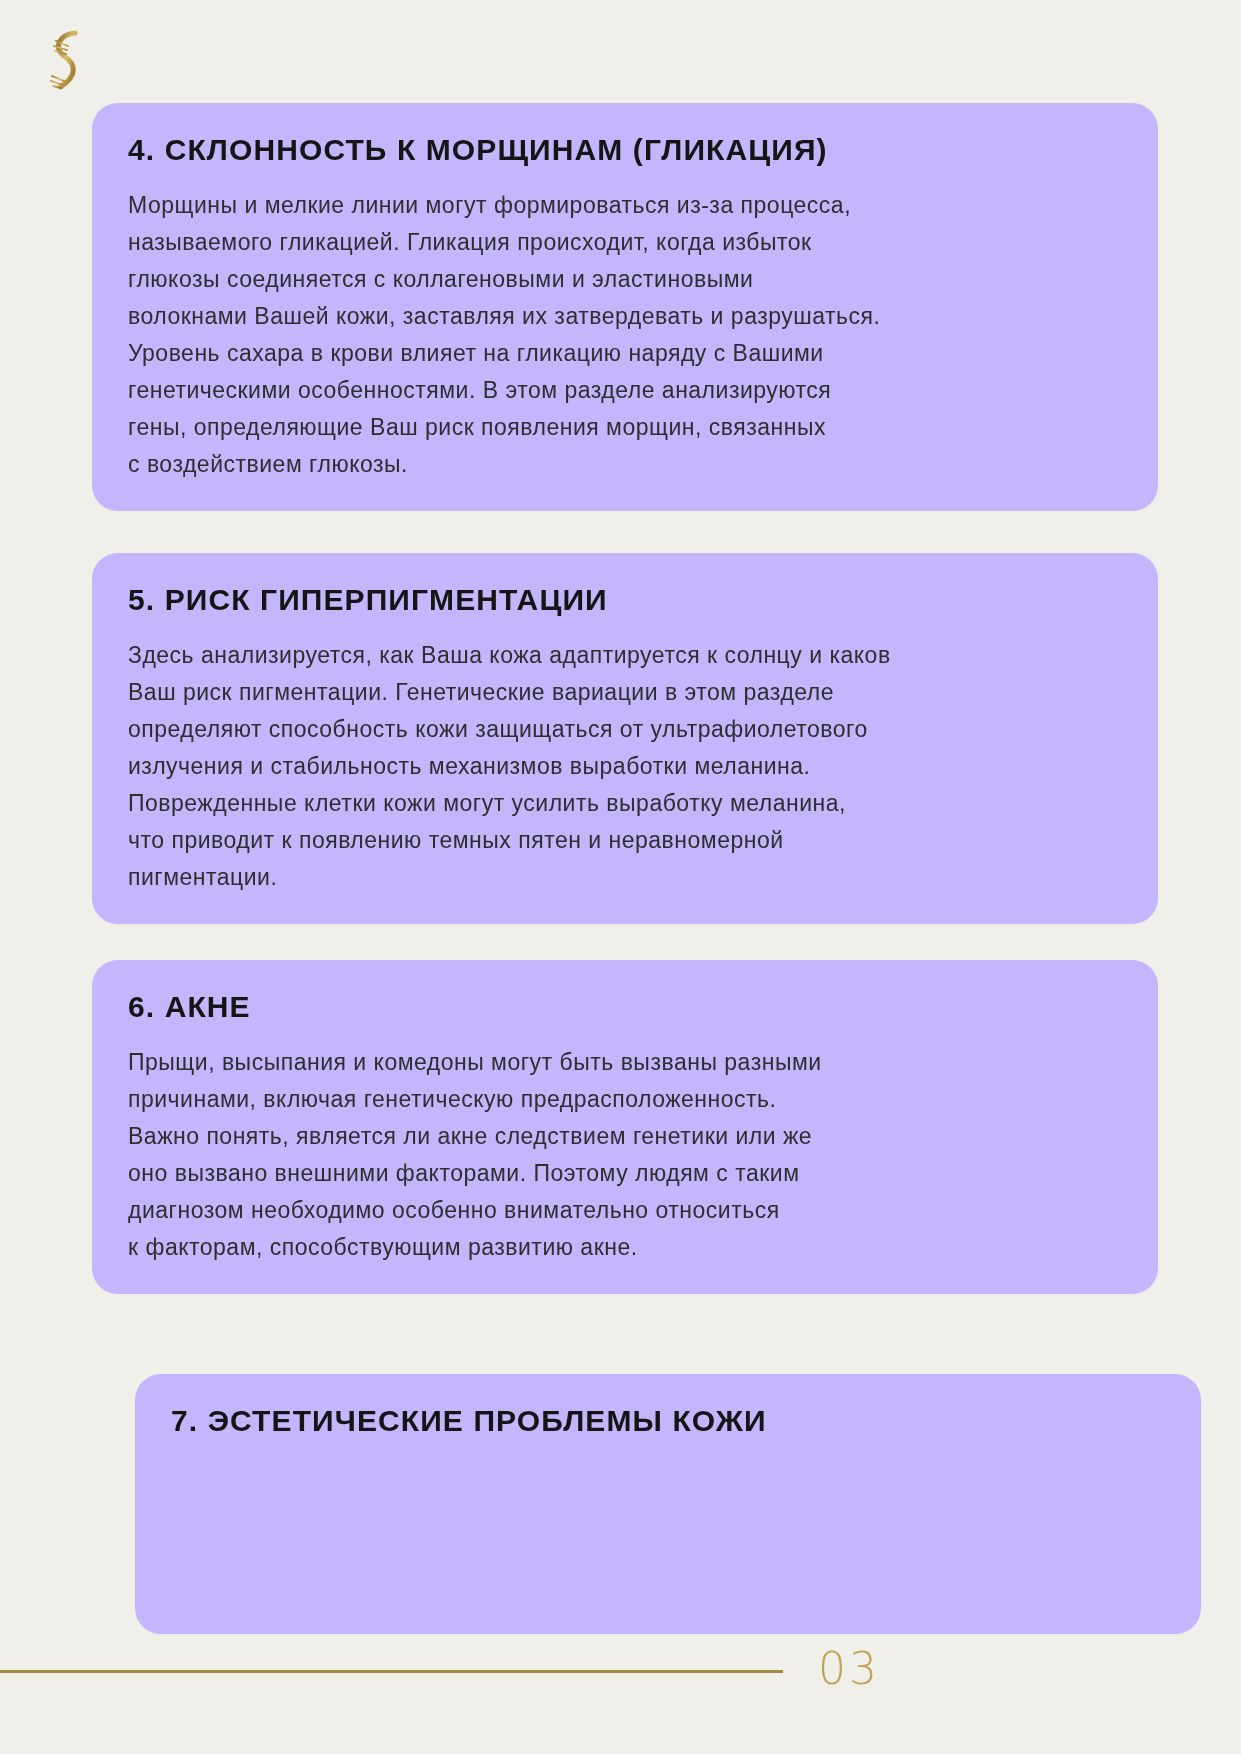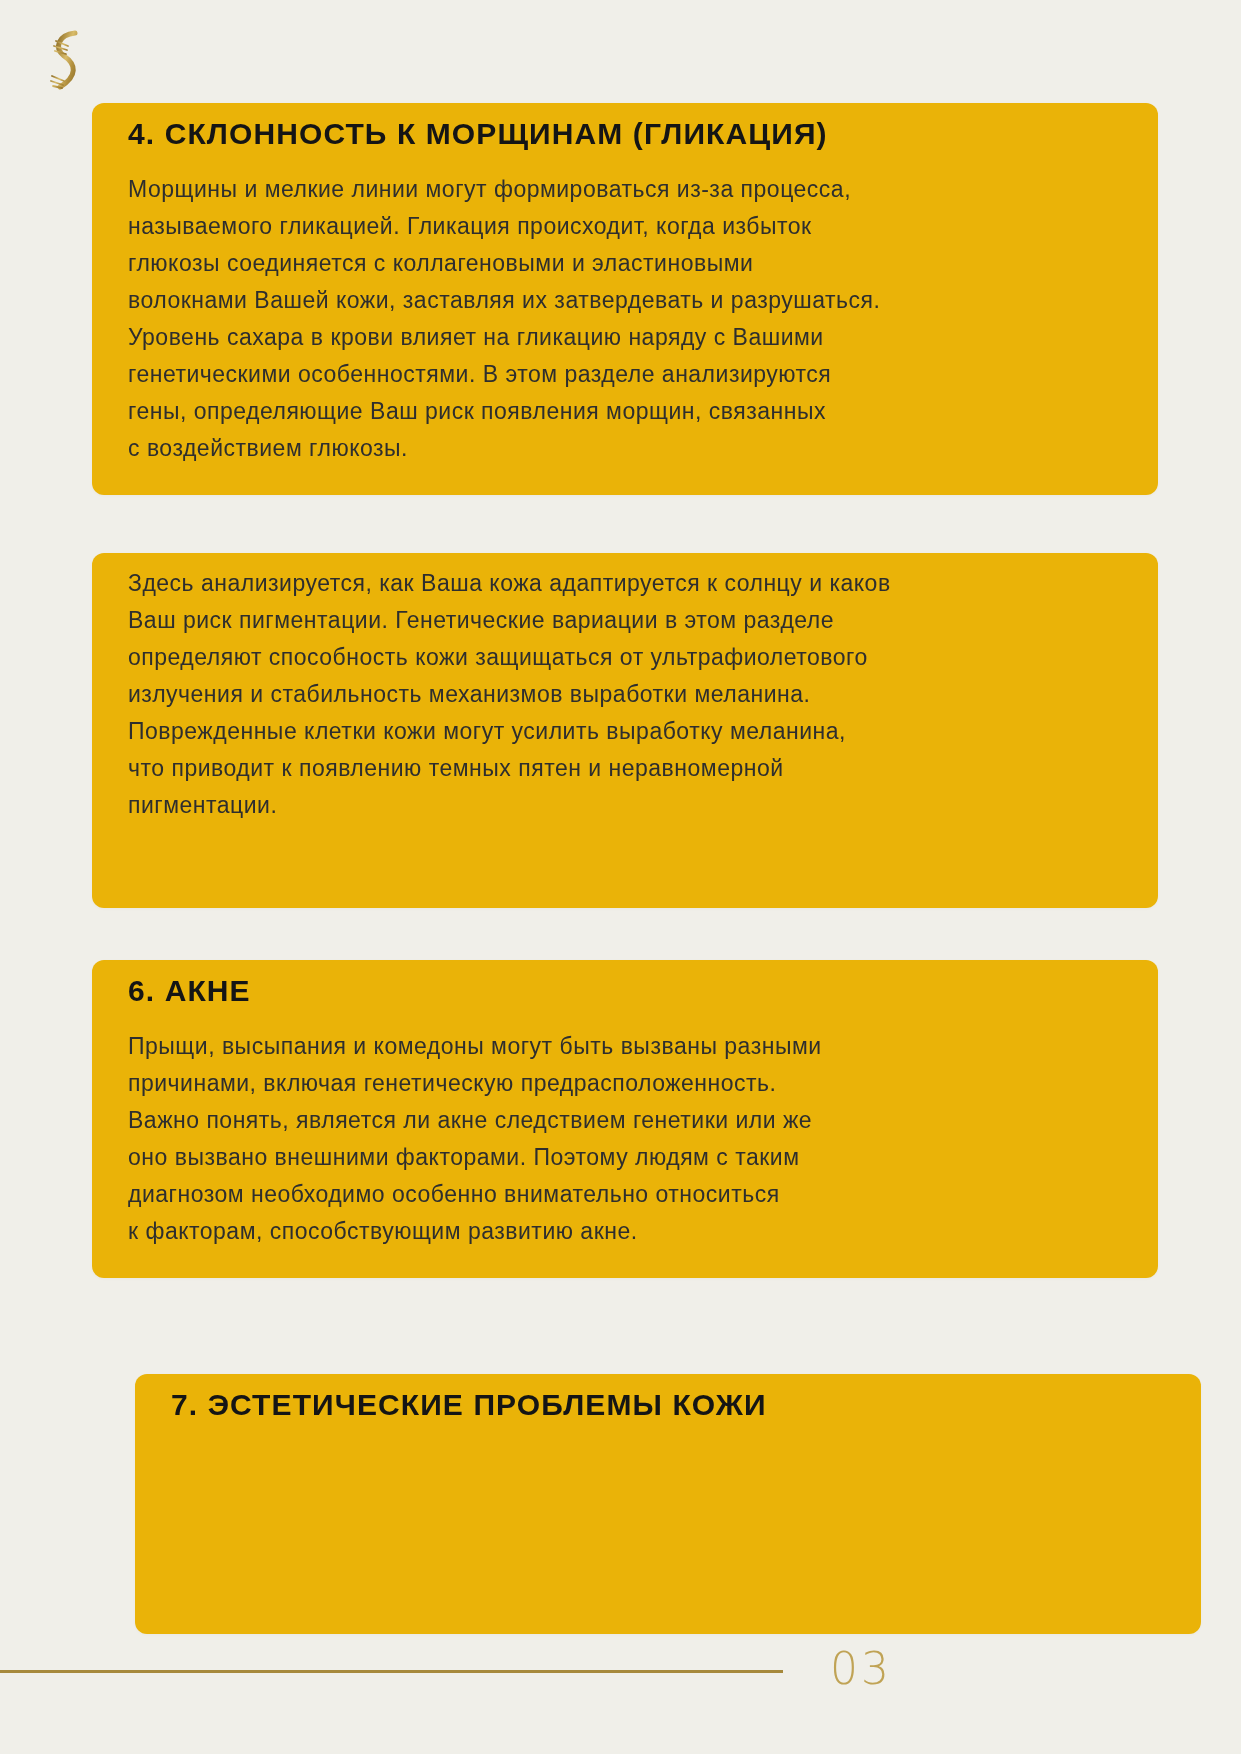--- a/index.html
+++ b/index.html
@@ -19,23 +19,23 @@
     left: 48px;
     top: 30px;
     width: 34px;
     height: 64px;
   }
   .card {
     position: absolute;
     left: 92px;
     width: 1066px;
     box-sizing: border-box;
-    background: #eab308;
-    border-radius: 12px;
-    padding: 12px 36px 28px 36px;
+    background: #c4b5fd;
+    border-radius: 26px;
+    padding: 28px 36px 28px 36px;
     box-shadow: 0 1px 3px rgba(60,60,50,0.03);
   }
   .card-1 { top: 103px; min-height: 392px; }
   .card-2 { top: 553px; min-height: 355px; }
   .card-3 { top: 960px; min-height: 312px; }
   .card-4 { top: 1374px; min-height: 260px; margin-left: 43px; }
   .section-title {
     margin: 0 0 18px 0;
     font-size: 30px;
     line-height: 38px;
@@ -62,21 +62,20 @@
   .page-number {
     position: absolute;
     left: 818px;
     top: 1645px;
     font-family: "DejaVu Sans", "Liberation Sans", sans-serif;
     font-weight: 200;
     font-size: 44px;
     line-height: 48px;
     letter-spacing: 3px;
     color: #c0a355;
-    margin-left: 12px;
   }
 </style>
 </head>
 <body>
 
 <div class="logo">
   <svg width="34" height="64" viewBox="0 0 34 64" xmlns="http://www.w3.org/2000/svg">
     <defs>
       <linearGradient id="gold" x1="0" y1="0" x2="1" y2="1">
         <stop offset="0" stop-color="#8f6f28"></stop>
@@ -97,20 +96,21 @@
 называемого гликацией. Гликация происходит, когда избыток
 глюкозы соединяется с коллагеновыми и эластиновыми
 волокнами Вашей кожи, заставляя их затвердевать и разрушаться.
 Уровень сахара в крови влияет на гликацию наряду с Вашими
 генетическими особенностями. В этом разделе анализируются
 гены, определяющие Ваш риск появления морщин, связанных
 с воздействием глюкозы.</p>
 </section>
 
 <section class="card card-2">
+  <h2 class="section-title">5. РИСК ГИПЕРПИГМЕНТАЦИИ</h2>
   <p class="section-body">Здесь анализируется, как Ваша кожа адаптируется к солнцу и каков
 Ваш риск пигментации. Генетические вариации в этом разделе
 определяют способность кожи защищаться от ультрафиолетового
 излучения и стабильность механизмов выработки меланина.
 Поврежденные клетки кожи могут усилить выработку меланина,
 что приводит к появлению темных пятен и неравномерной
 пигментации.</p>
 </section>
 
 <section class="card card-3">

